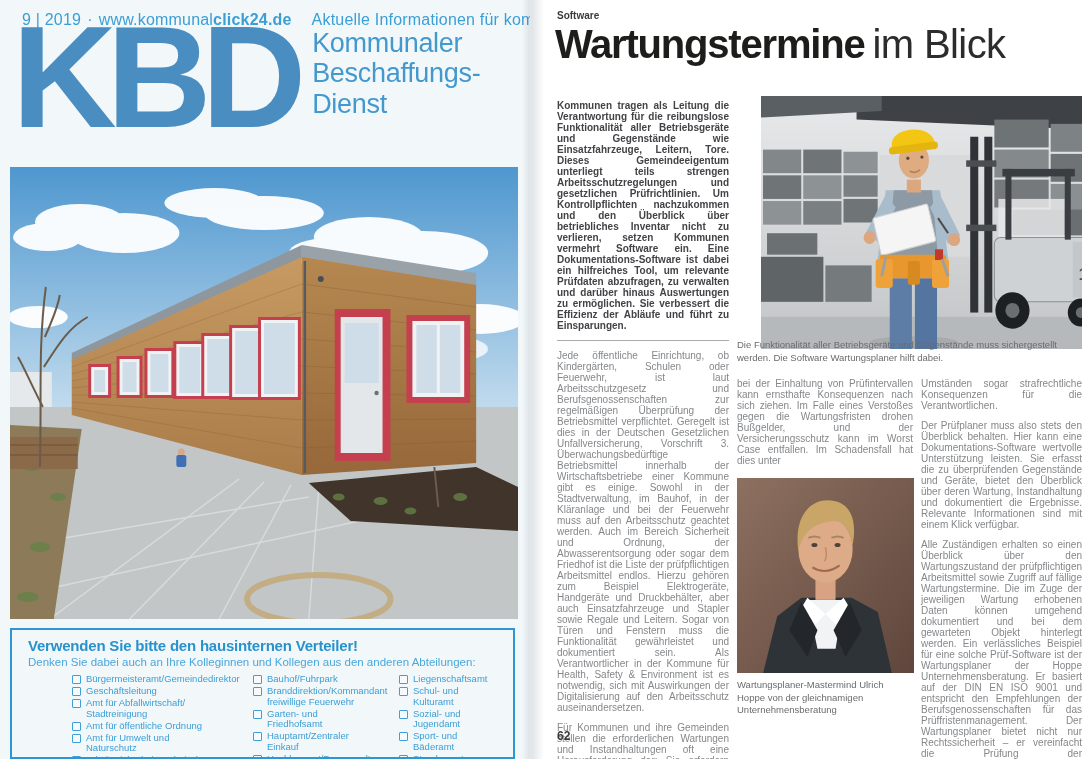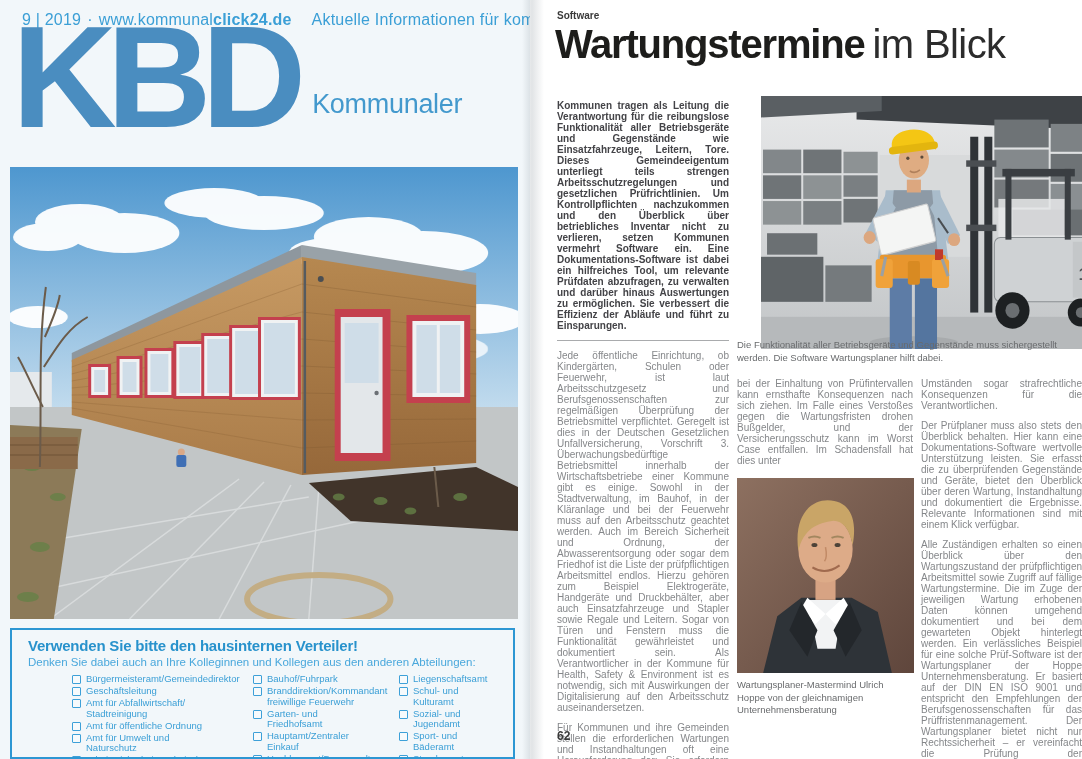--- a/index.html
+++ b/index.html
@@ -71,20 +71,21 @@
     <span>9 | 2019</span>
     <span class="sep">·</span>
     <span><span>www.kommunal</span><span class="url-bold">click24.de</span></span>
     <span class="tagline">Aktuelle Informationen für kommunale Verwaltungen, Landkreise und Betriebe</span>
   </div>
 
   <div class="logo-row">
     <div class="logo-abbr">KBD</div>
     <div class="logo-name">
       <div>Kommunaler</div>
+      <div>Beschaffungs-Dienst</div>
     </div>
   </div>
 
   <figure class="cover-photo" style="margin:0">
     <svg viewBox="0 0 510 452" preserveAspectRatio="none">
       <defs>
         <linearGradient id="sky" x1="0" y1="0" x2="0" y2="1">
           <stop offset="0" stop-color="#4e97cf"></stop>
             <stop offset="1" stop-color="#cfe3f1"></stop>
         </linearGradient>

